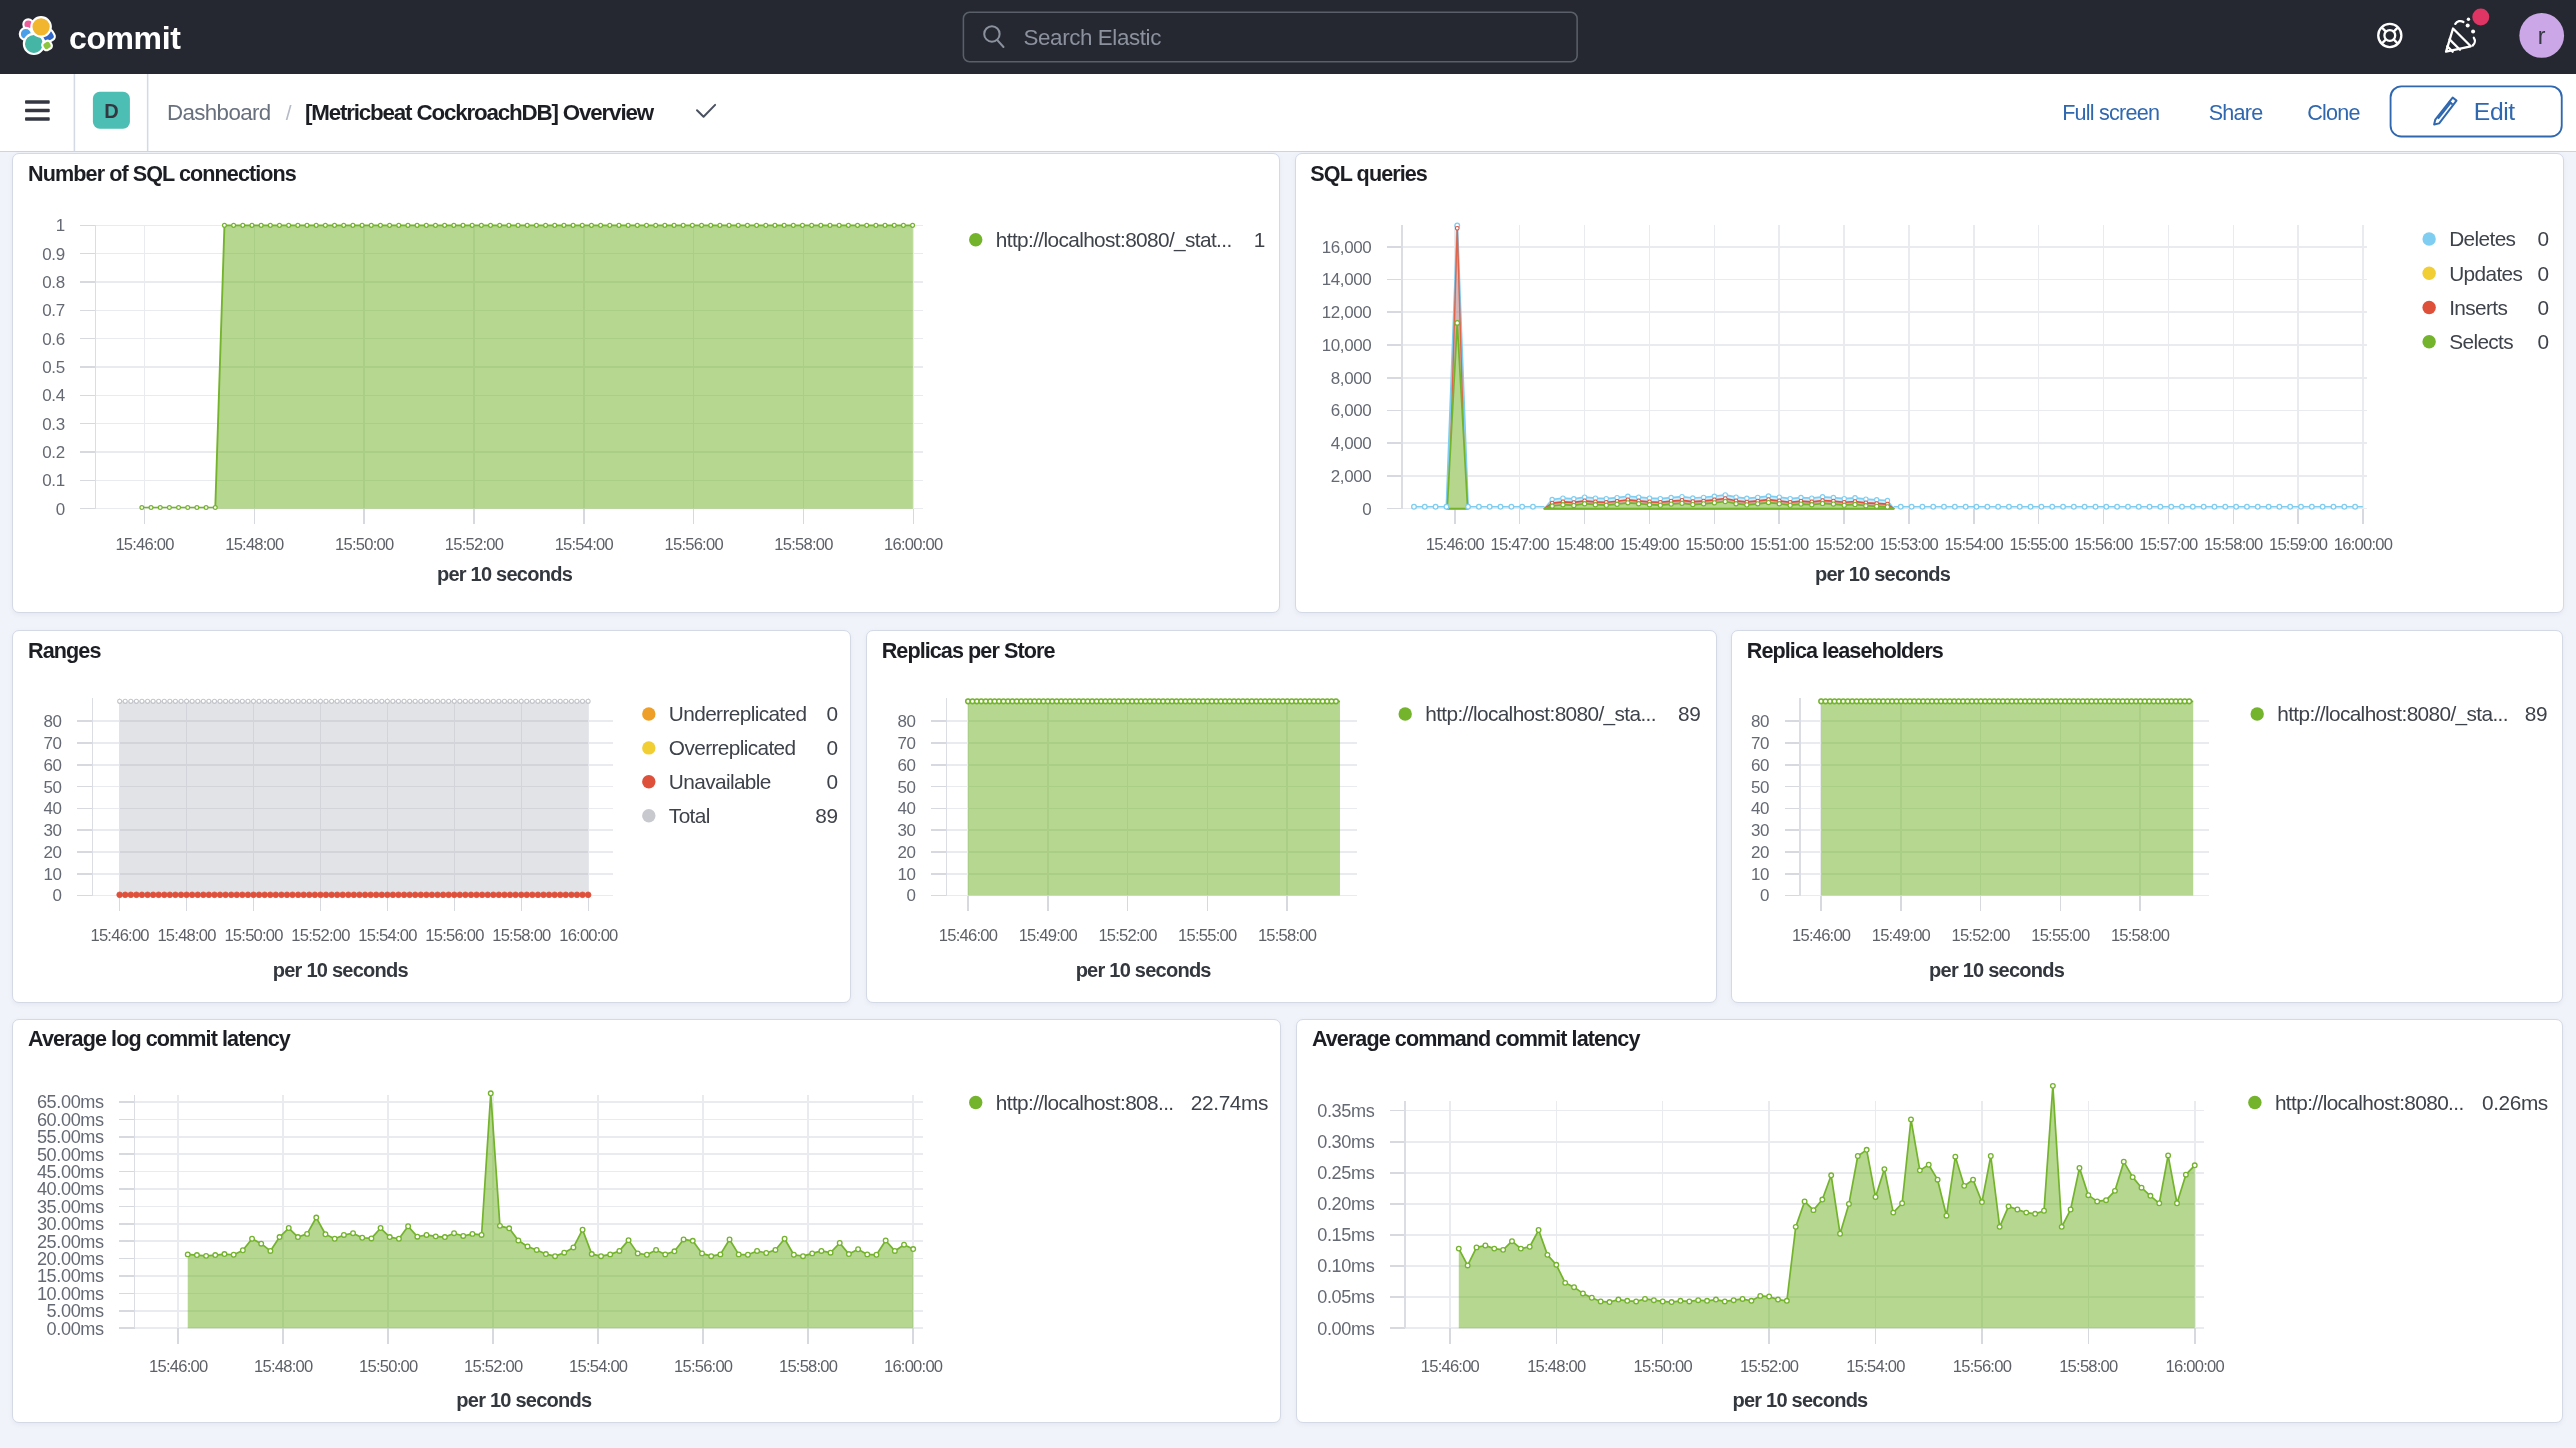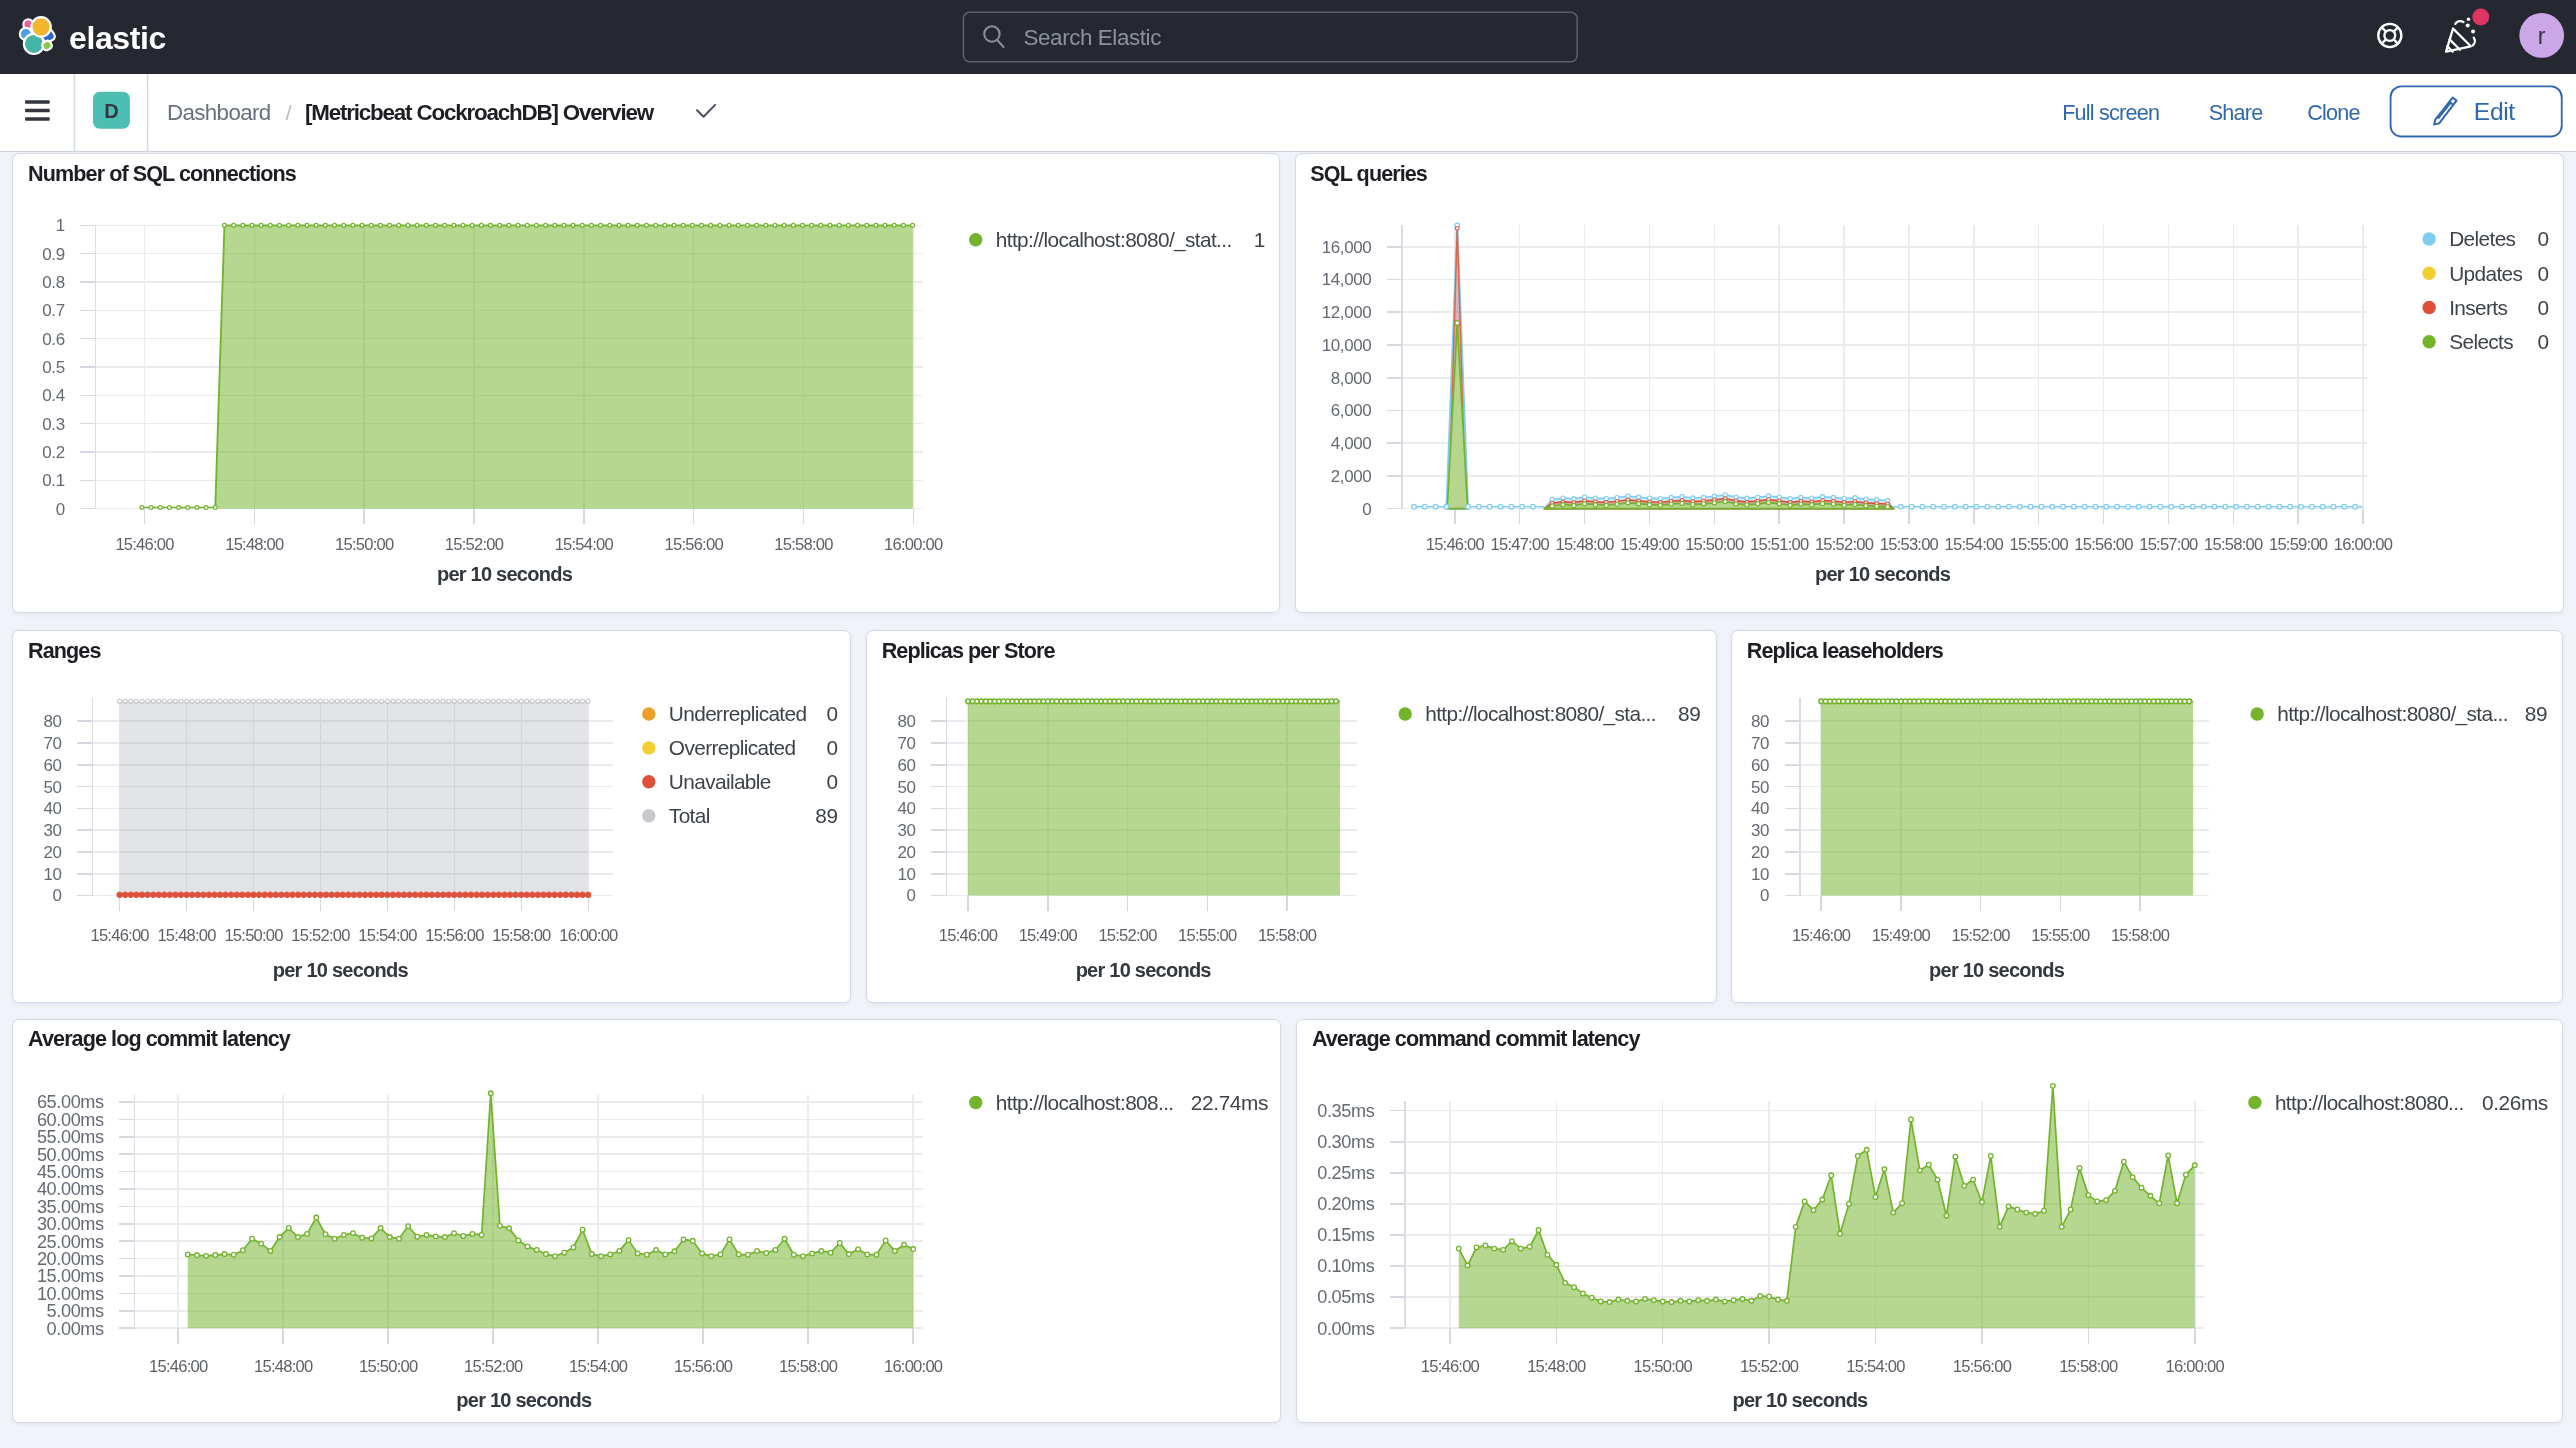--- a/index.html
+++ b/index.html
@@ -7,21 +7,21 @@
 .hdr{position:absolute;left:0;top:0;width:2576px;height:74px;background:#252831}
 .tb{position:absolute;left:0;top:74px;width:2576px;height:78px;background:#fff;border-bottom:1.5px solid #cdd3df}
 .logo{position:absolute;left:69px;top:20px;color:#fff;font-size:32px;font-weight:bold;letter-spacing:-0.4px}
 .panel{position:absolute;background:#fff;border:1.5px solid #d3dae6;border-radius:7px;
 box-shadow:0 1.5px 4.6px rgba(100,110,140,0.08)}
 svg{position:absolute;left:0;top:0}
 </style></head>
 <body>
 <div class="hdr"></div>
 <div class="tb"></div>
-<div class="logo">elastic</div>
+<div class="logo">commit</div>
 <div class="panel" style="left:12.3px;top:153px;width:1268px;height:460px"></div>
 <div class="panel" style="left:1295px;top:153px;width:1269px;height:460px"></div>
 <div class="panel" style="left:12.3px;top:630px;width:839px;height:373px"></div>
 <div class="panel" style="left:866px;top:630px;width:851px;height:373px"></div>
 <div class="panel" style="left:1731px;top:630px;width:832px;height:373px"></div>
 <div class="panel" style="left:12.3px;top:1019px;width:1269px;height:404px"></div>
 <div class="panel" style="left:1296px;top:1019px;width:1267px;height:404px"></div>
 <svg width="2576" height="1448" viewBox="0 0 3340 1878" font-family="Liberation Sans,sans-serif">
 <g stroke="#fff" stroke-width="2.8">
 <circle cx="36.2" cy="31.5" r="6.4" fill="#ed5c9b"></circle>

